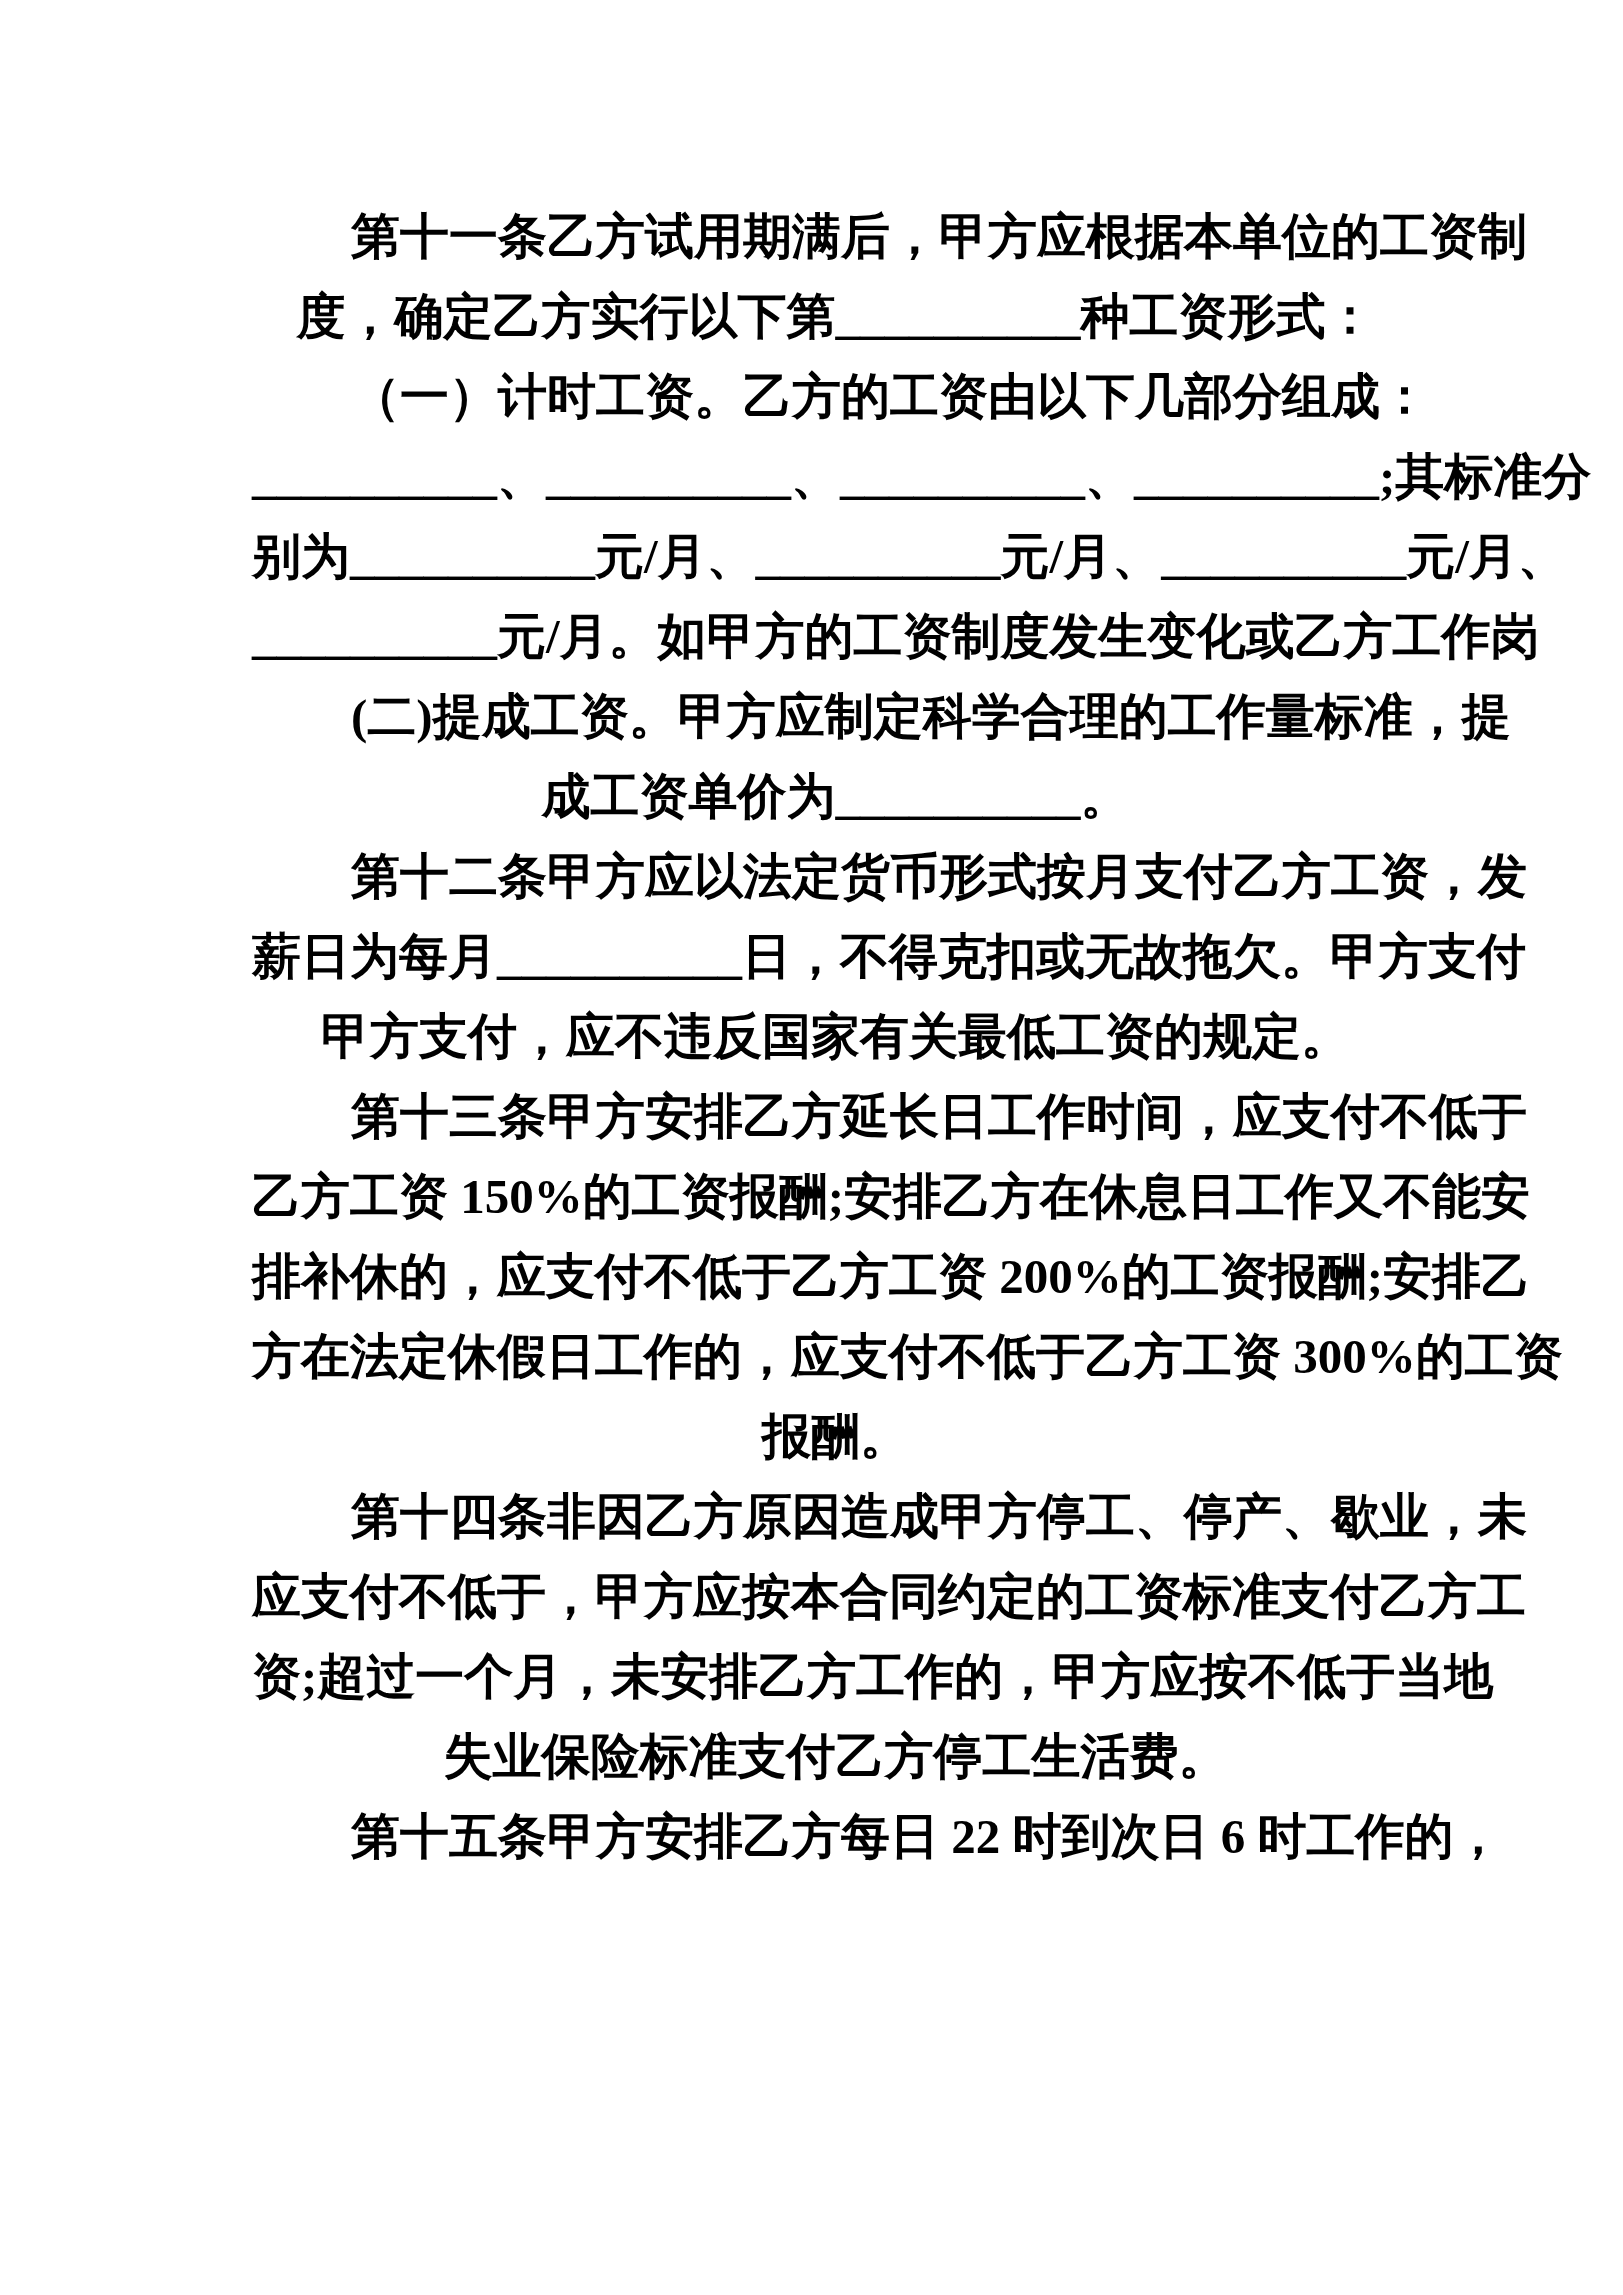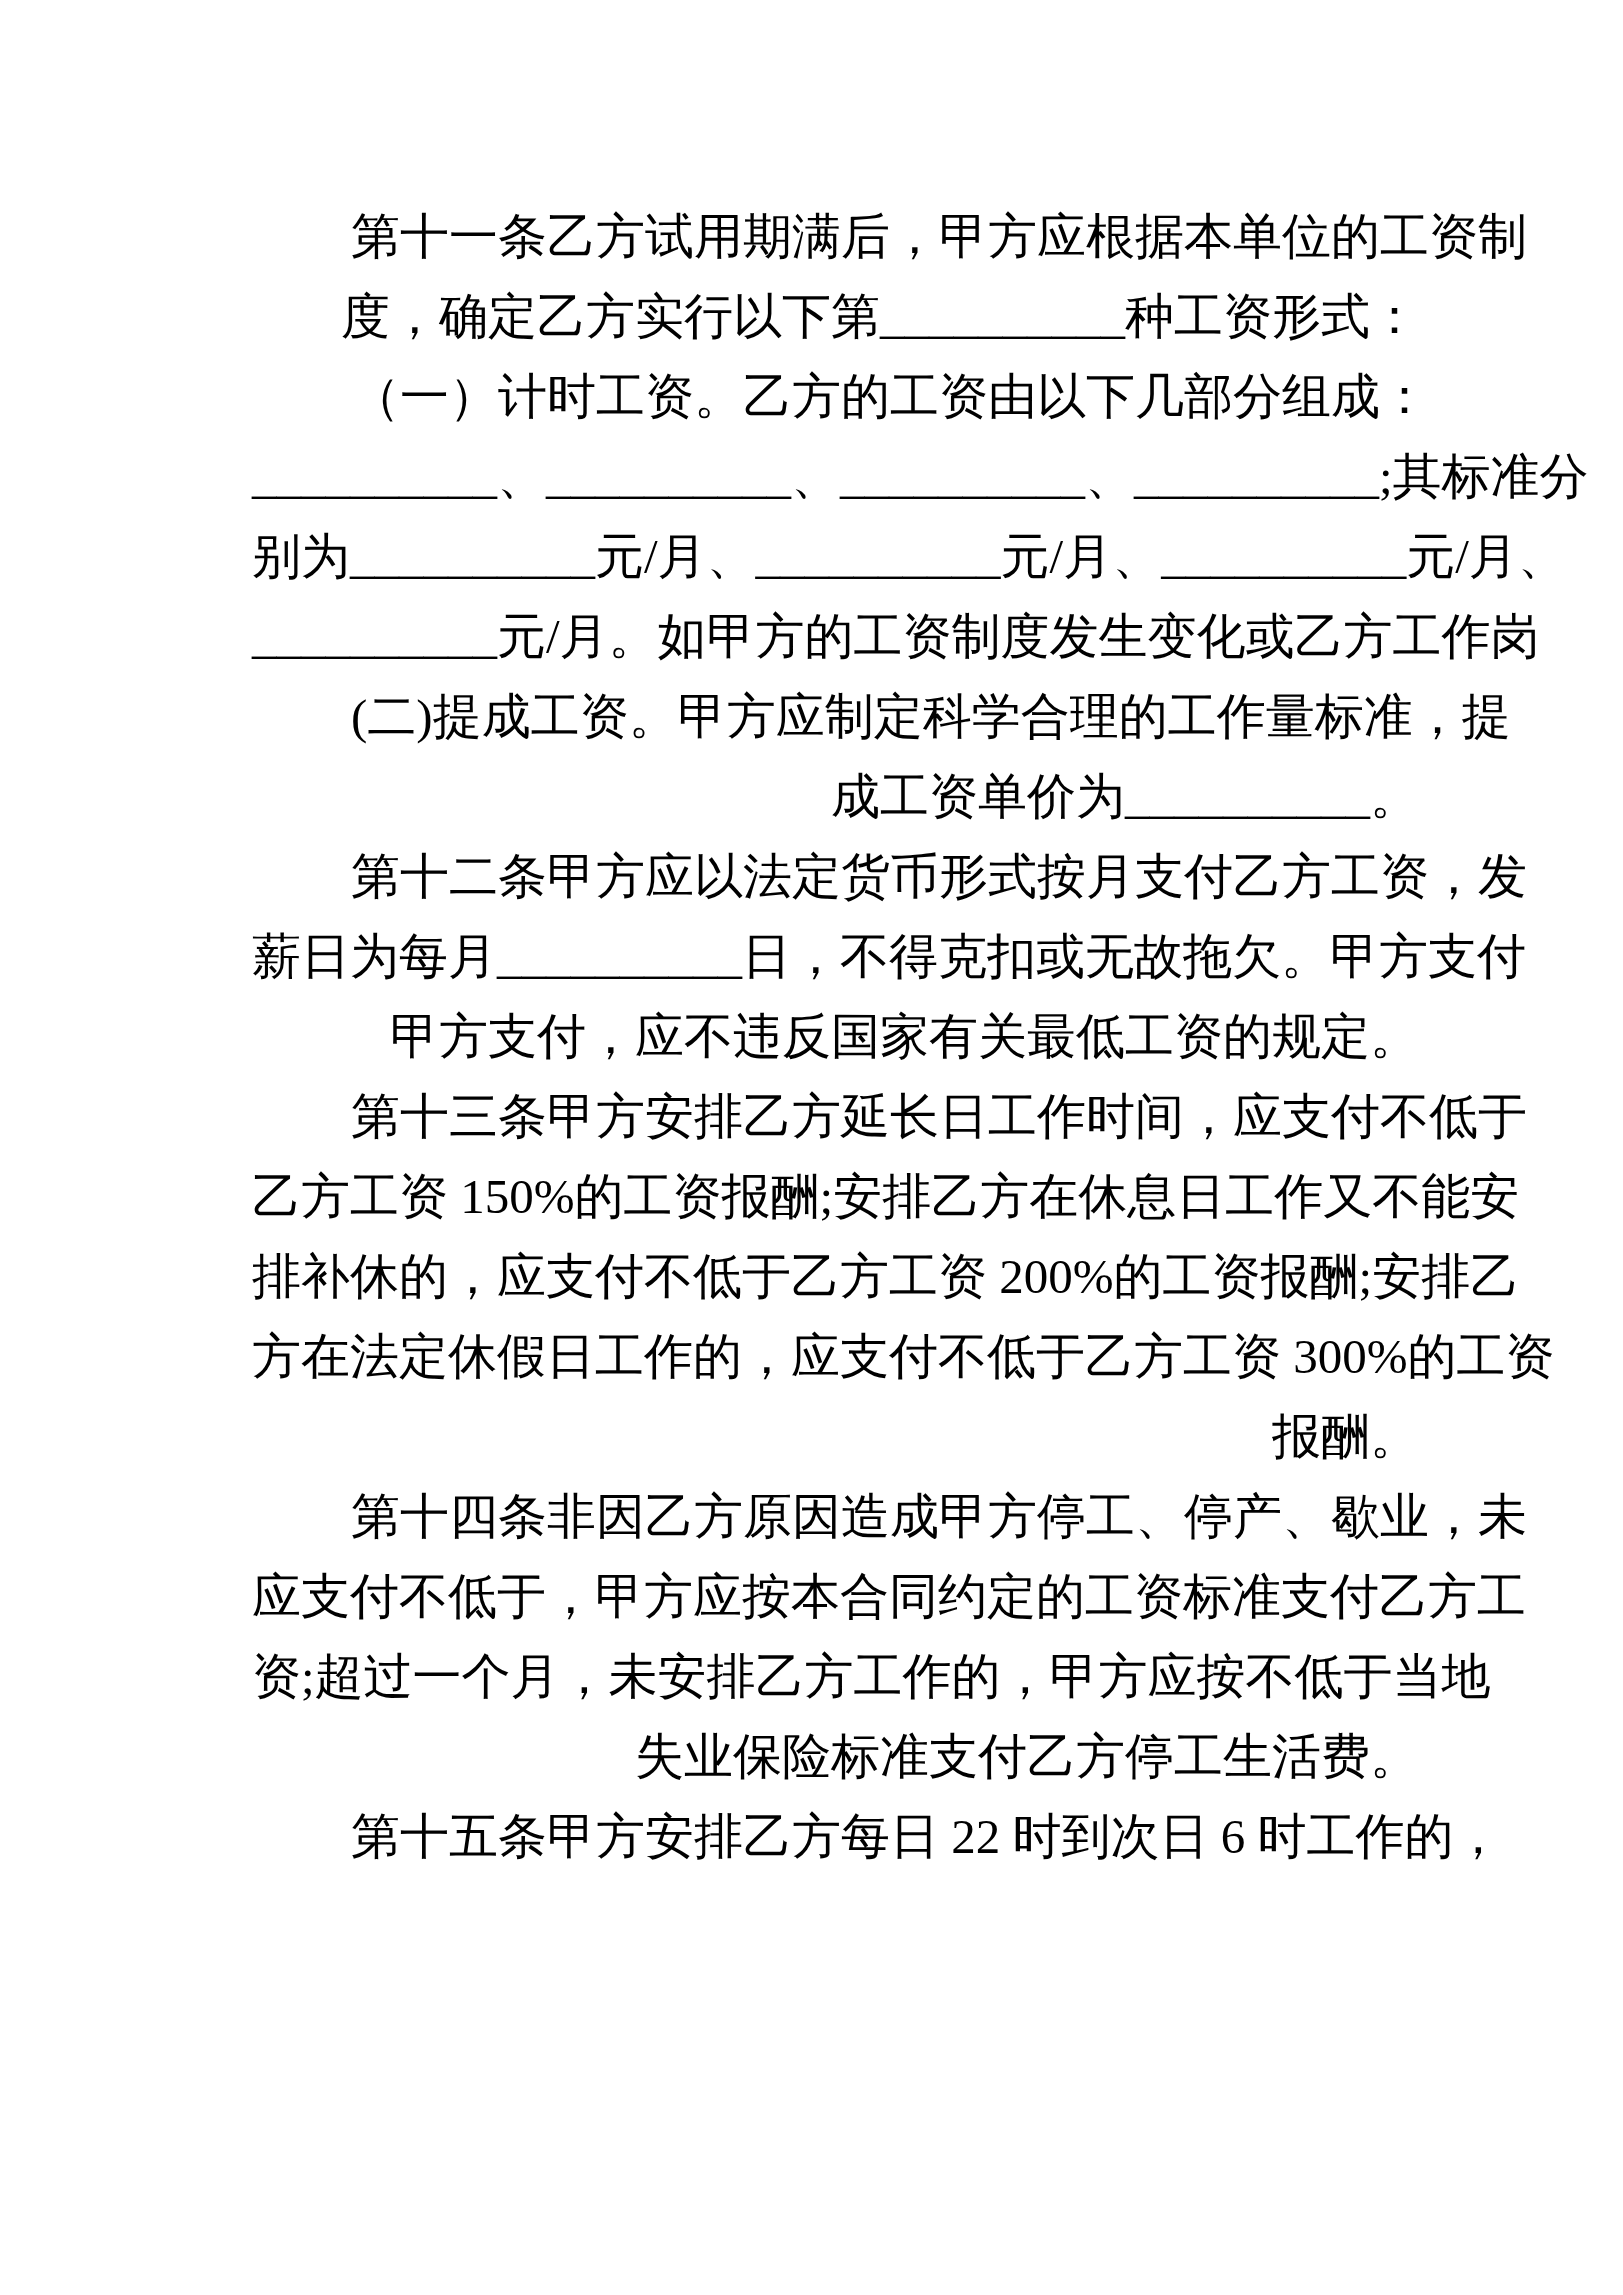--- a/index.html
+++ b/index.html
@@ -14,27 +14,28 @@
     background: #ffffff;
     overflow: hidden;
     font-family: "Liberation Serif", "DejaVu Serif", serif;
     color: #000000;
   }
   .textblock {
     position: absolute;
     left: 252px;
     top: 197px;
     width: 1167px;
+    font-weight: bold;
   }
   .line {
     font-size: 49px;
     line-height: 80px;
     height: 80px;
     white-space: pre;
-    text-align: right;
+    text-align: center;
     letter-spacing: 0;
     color: #000000;
   }
   .line.flush {
     text-align: justify;
     text-align-last: justify;
   }
   .line.indent {
     padding-left: 99px;
   }

